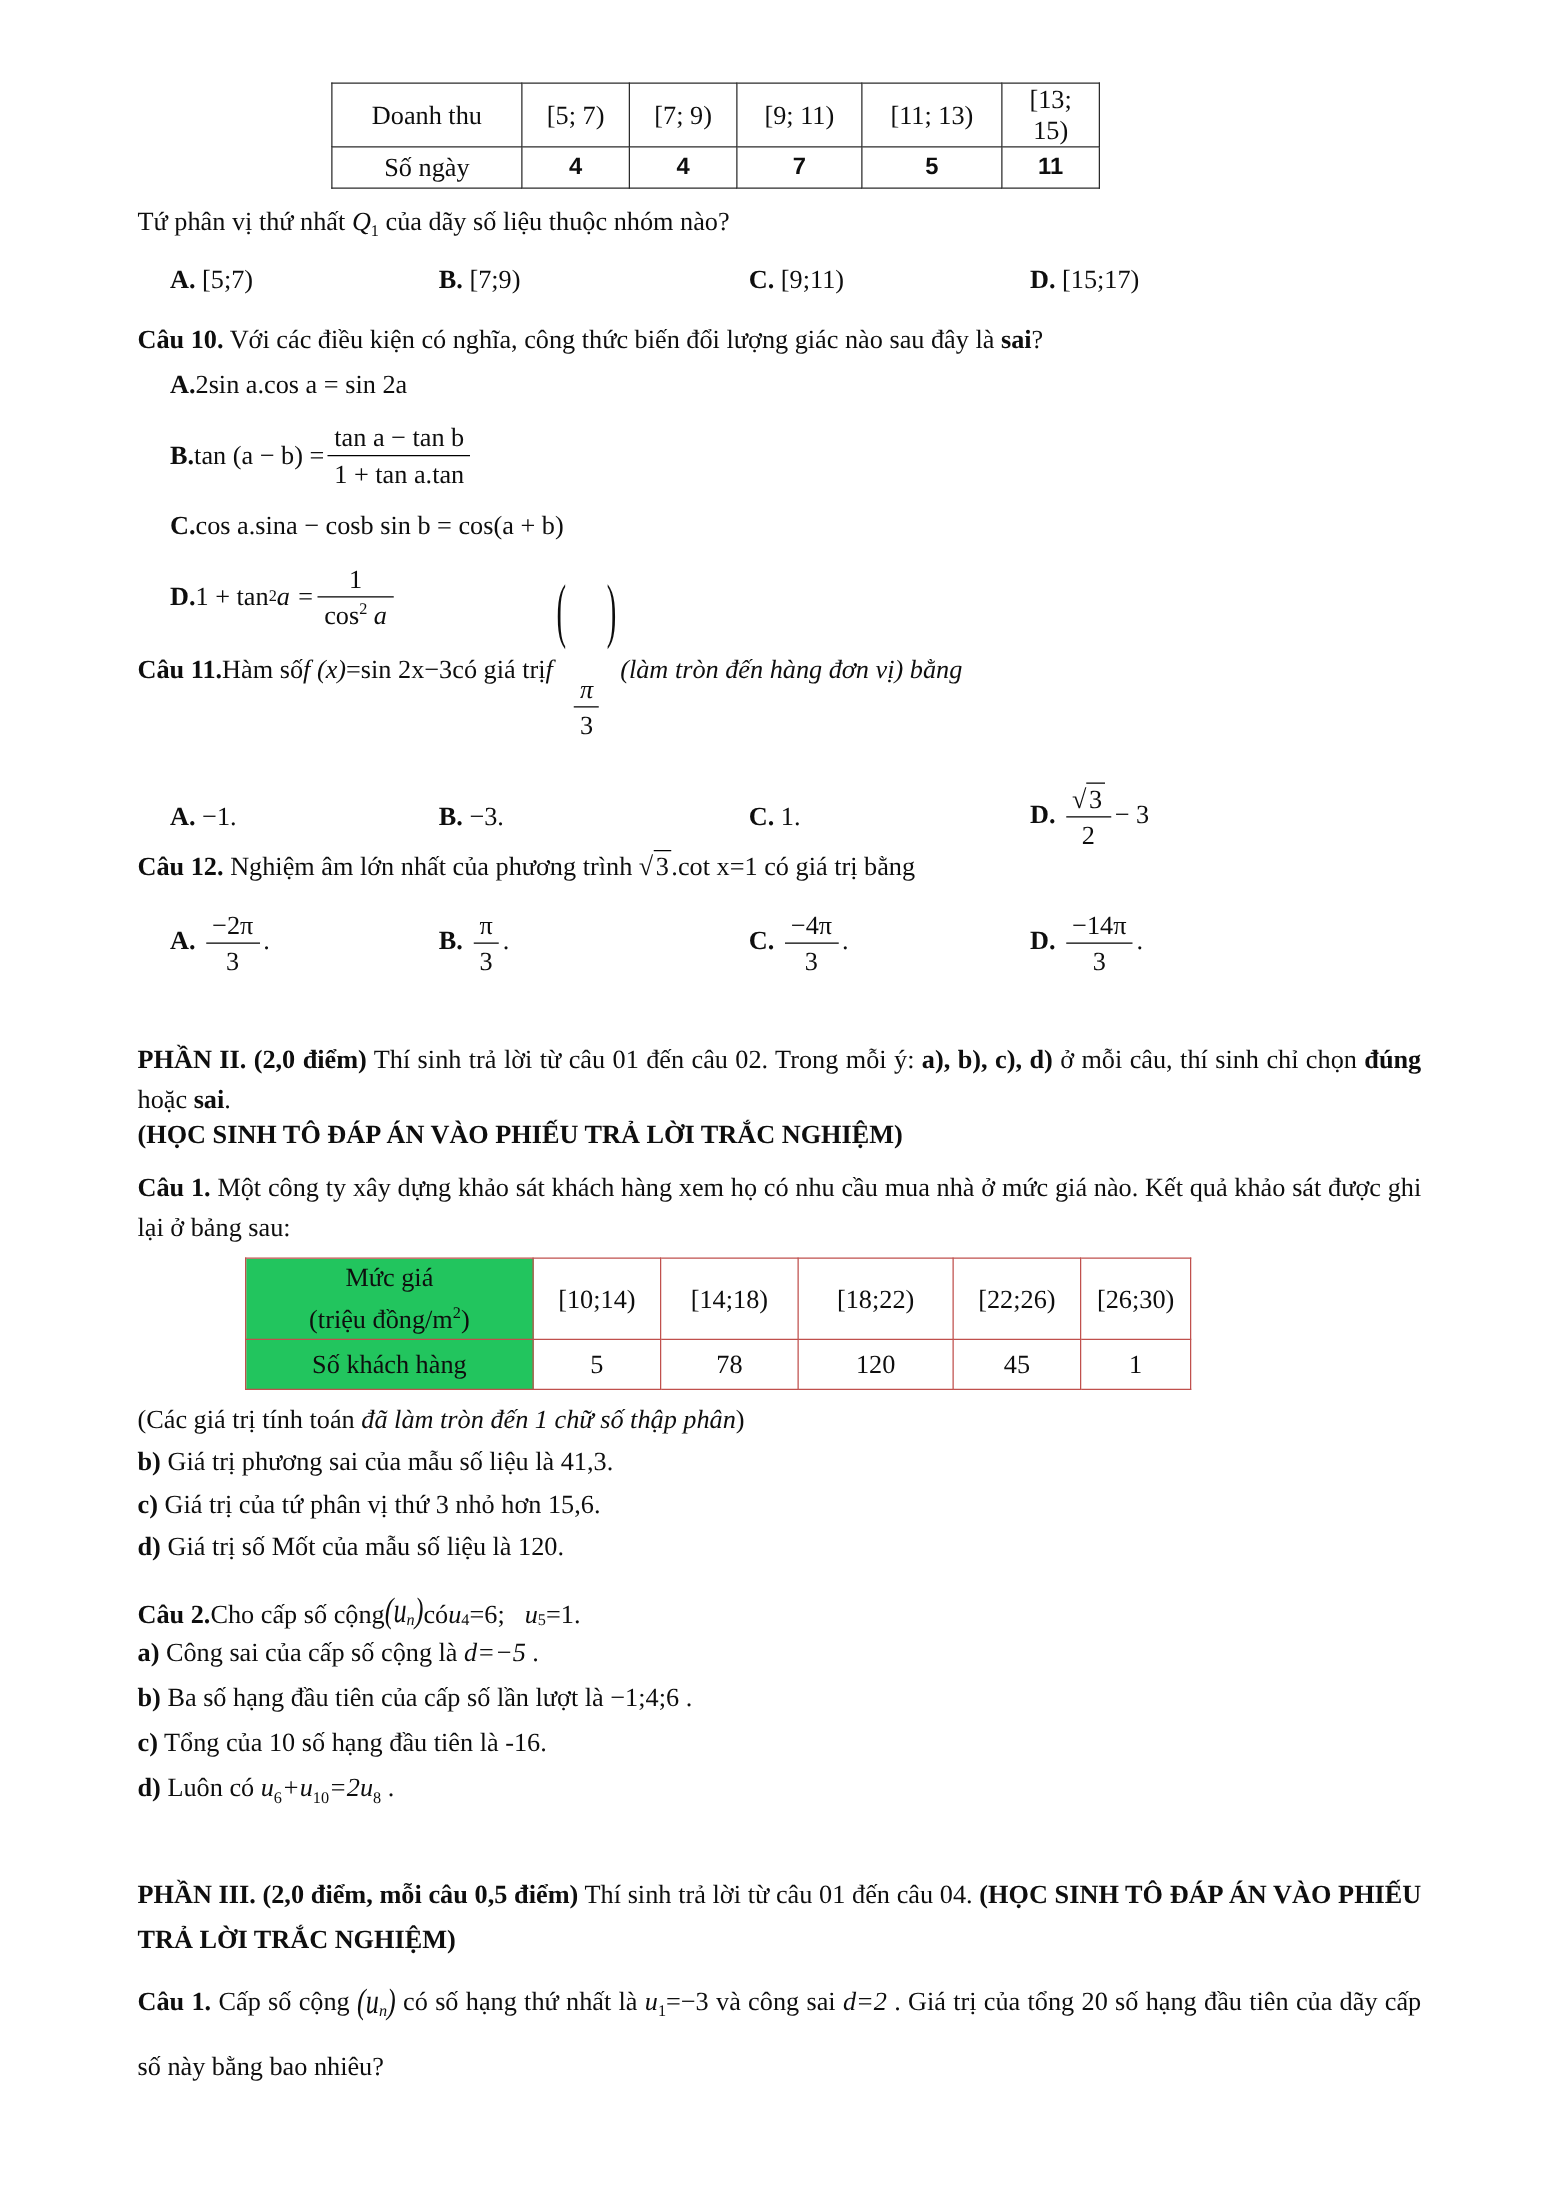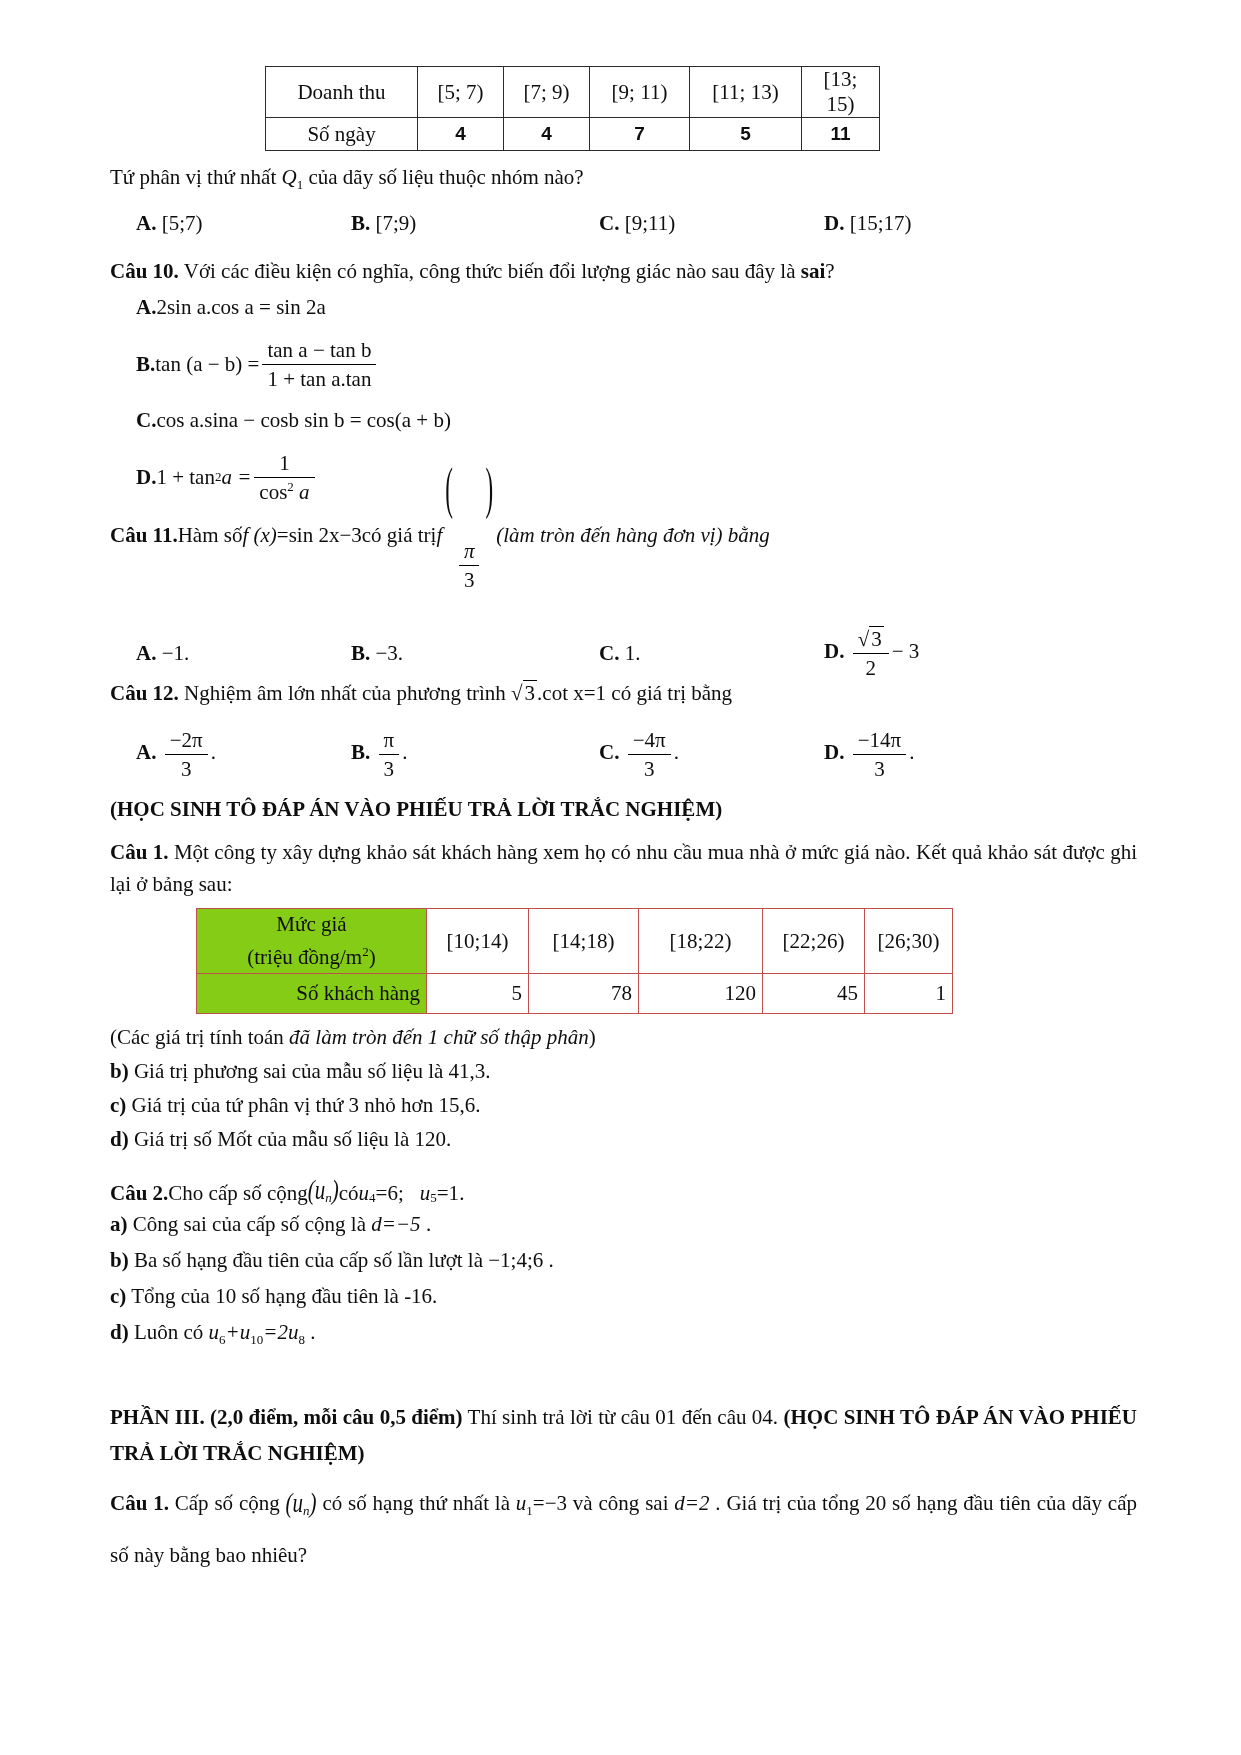--- a/index.html
+++ b/index.html
@@ -28,23 +28,23 @@
     border:1.6px solid #2b2b2b;
     height:33px; text-align:center; padding:0 6px;
   }
   .t1 .tnum { font-family:"Liberation Sans","DejaVu Sans",sans-serif; font-weight:bold; font-size:19px; }
 
   .t2 { margin:8px 0 0 86px; }
   .t2 td {
     border:1.8px solid #c0504d;
     text-align:center; padding:2px 6px;
   }
-  .t2 .hd { background:#84cc16; }
+  .t2 .hd { background:#22c55e; }
   .t2 .r1 td { height:60px; line-height:27px; }
-  .t2 .r2 td { height:40px;text-align:right; }
+  .t2 .r2 td { height:40px; }
 
   .ans-row {
     display:grid; grid-template-columns:215px 248px 225px 1fr;
     margin-left:26px; align-items:center;
   }
   .opt-line { margin-left:26px; display:flex; align-items:center; }
 
   .frac { display:inline-block; vertical-align:middle; text-align:center; line-height:1.15; margin:16px 3px; }
   .frac .num { display:block; padding:0 5px 2px 5px; }
   .frac .den { display:block; border-top:1.4px solid #000; padding:2px 5px 0 5px; }
@@ -171,20 +171,23 @@
     <span class="b">Câu 12.</span><span> Nghiệm âm lớn nhất của phương trình </span><span class="sqrt"><span>√</span><span class="arg">3</span></span><span>.cot x=1</span><span> có giá trị bằng</span>
   </div>
 
   <div class="ans-row h72 mt6">
     <div><span class="b">A.</span> <span class="frac"><span class="num">−2π</span><span class="den">3</span></span><span>.</span></div>
     <div><span class="b">B.</span> <span class="frac"><span class="num">π</span><span class="den">3</span></span><span>.</span></div>
     <div><span class="b">C.</span> <span class="frac"><span class="num">−4π</span><span class="den">3</span></span><span>.</span></div>
     <div><span class="b">D.</span> <span class="frac"><span class="num">−14π</span><span class="den">3</span></span><span>.</span></div>
   </div>
 
+  <div class="para mt34">
+    <span class="b">PHẦN II. (2,0 điểm)</span><span> Thí sinh trả lời từ câu 01 đến câu 02. Trong mỗi ý: </span><span class="b">a), b), c), d)</span><span> ở mỗi câu, thí sinh chỉ chọn </span><span class="b">đúng</span><span> hoặc </span><span class="b">sai</span><span>.</span>
+  </div>
   <div class="b">(HỌC SINH TÔ ĐÁP ÁN VÀO PHIẾU TRẢ LỜI TRẮC NGHIỆM)</div>
 
   <div class="para mt14">
     <span class="b">Câu 1.</span><span> Một công ty xây dựng khảo sát khách hàng xem họ có nhu cầu mua nhà ở mức giá nào. Kết quả khảo sát được ghi lại ở bảng sau:</span>
   </div>
 
   <table class="t2">
     <tbody>
         <tr class="r1">
       <td class="hd" style="width:230px">

